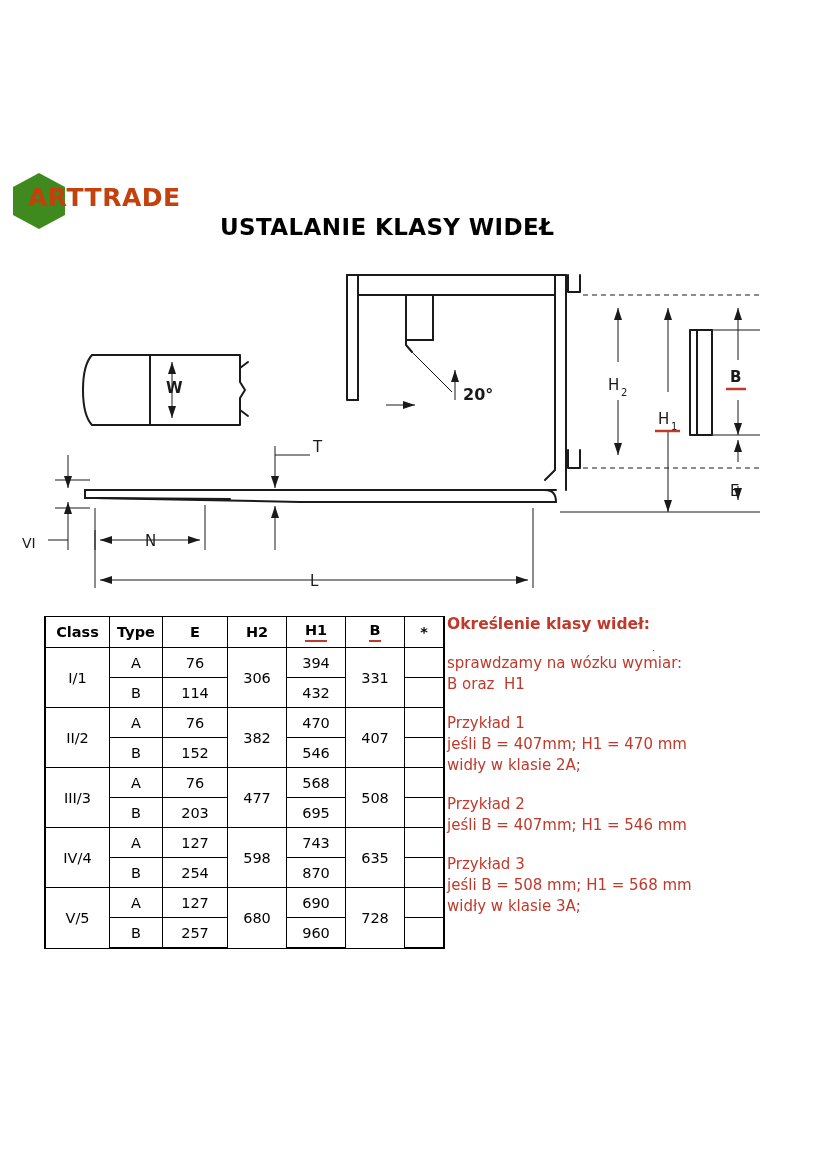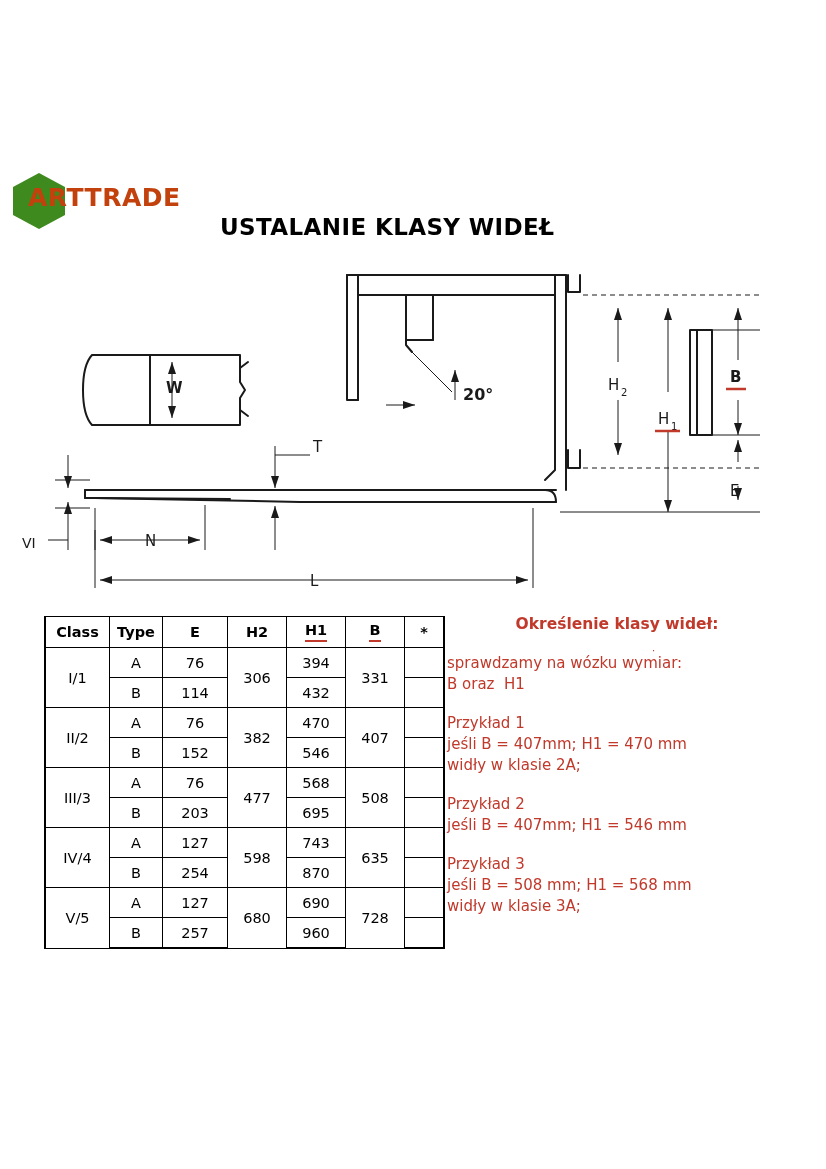--- a/index.html
+++ b/index.html
@@ -114,21 +114,20 @@
     top: 614px;
     width: 340px;
     color: #c0392b;
     font-size: 15px;
     line-height: 21px;
   }
   #notes .hd {
     font-weight: bold;
     font-size: 15.5px;
     margin-bottom: 4px;
-    text-align: center;
   }
   #notes .blk { margin-top: 18px; }
   #notes .line { white-space: pre; }
   #notes .small-dot {
     position: absolute;
     left: 205px;
     top: 26px;
     font-size: 10px;
     color: #c0392b;
   }

